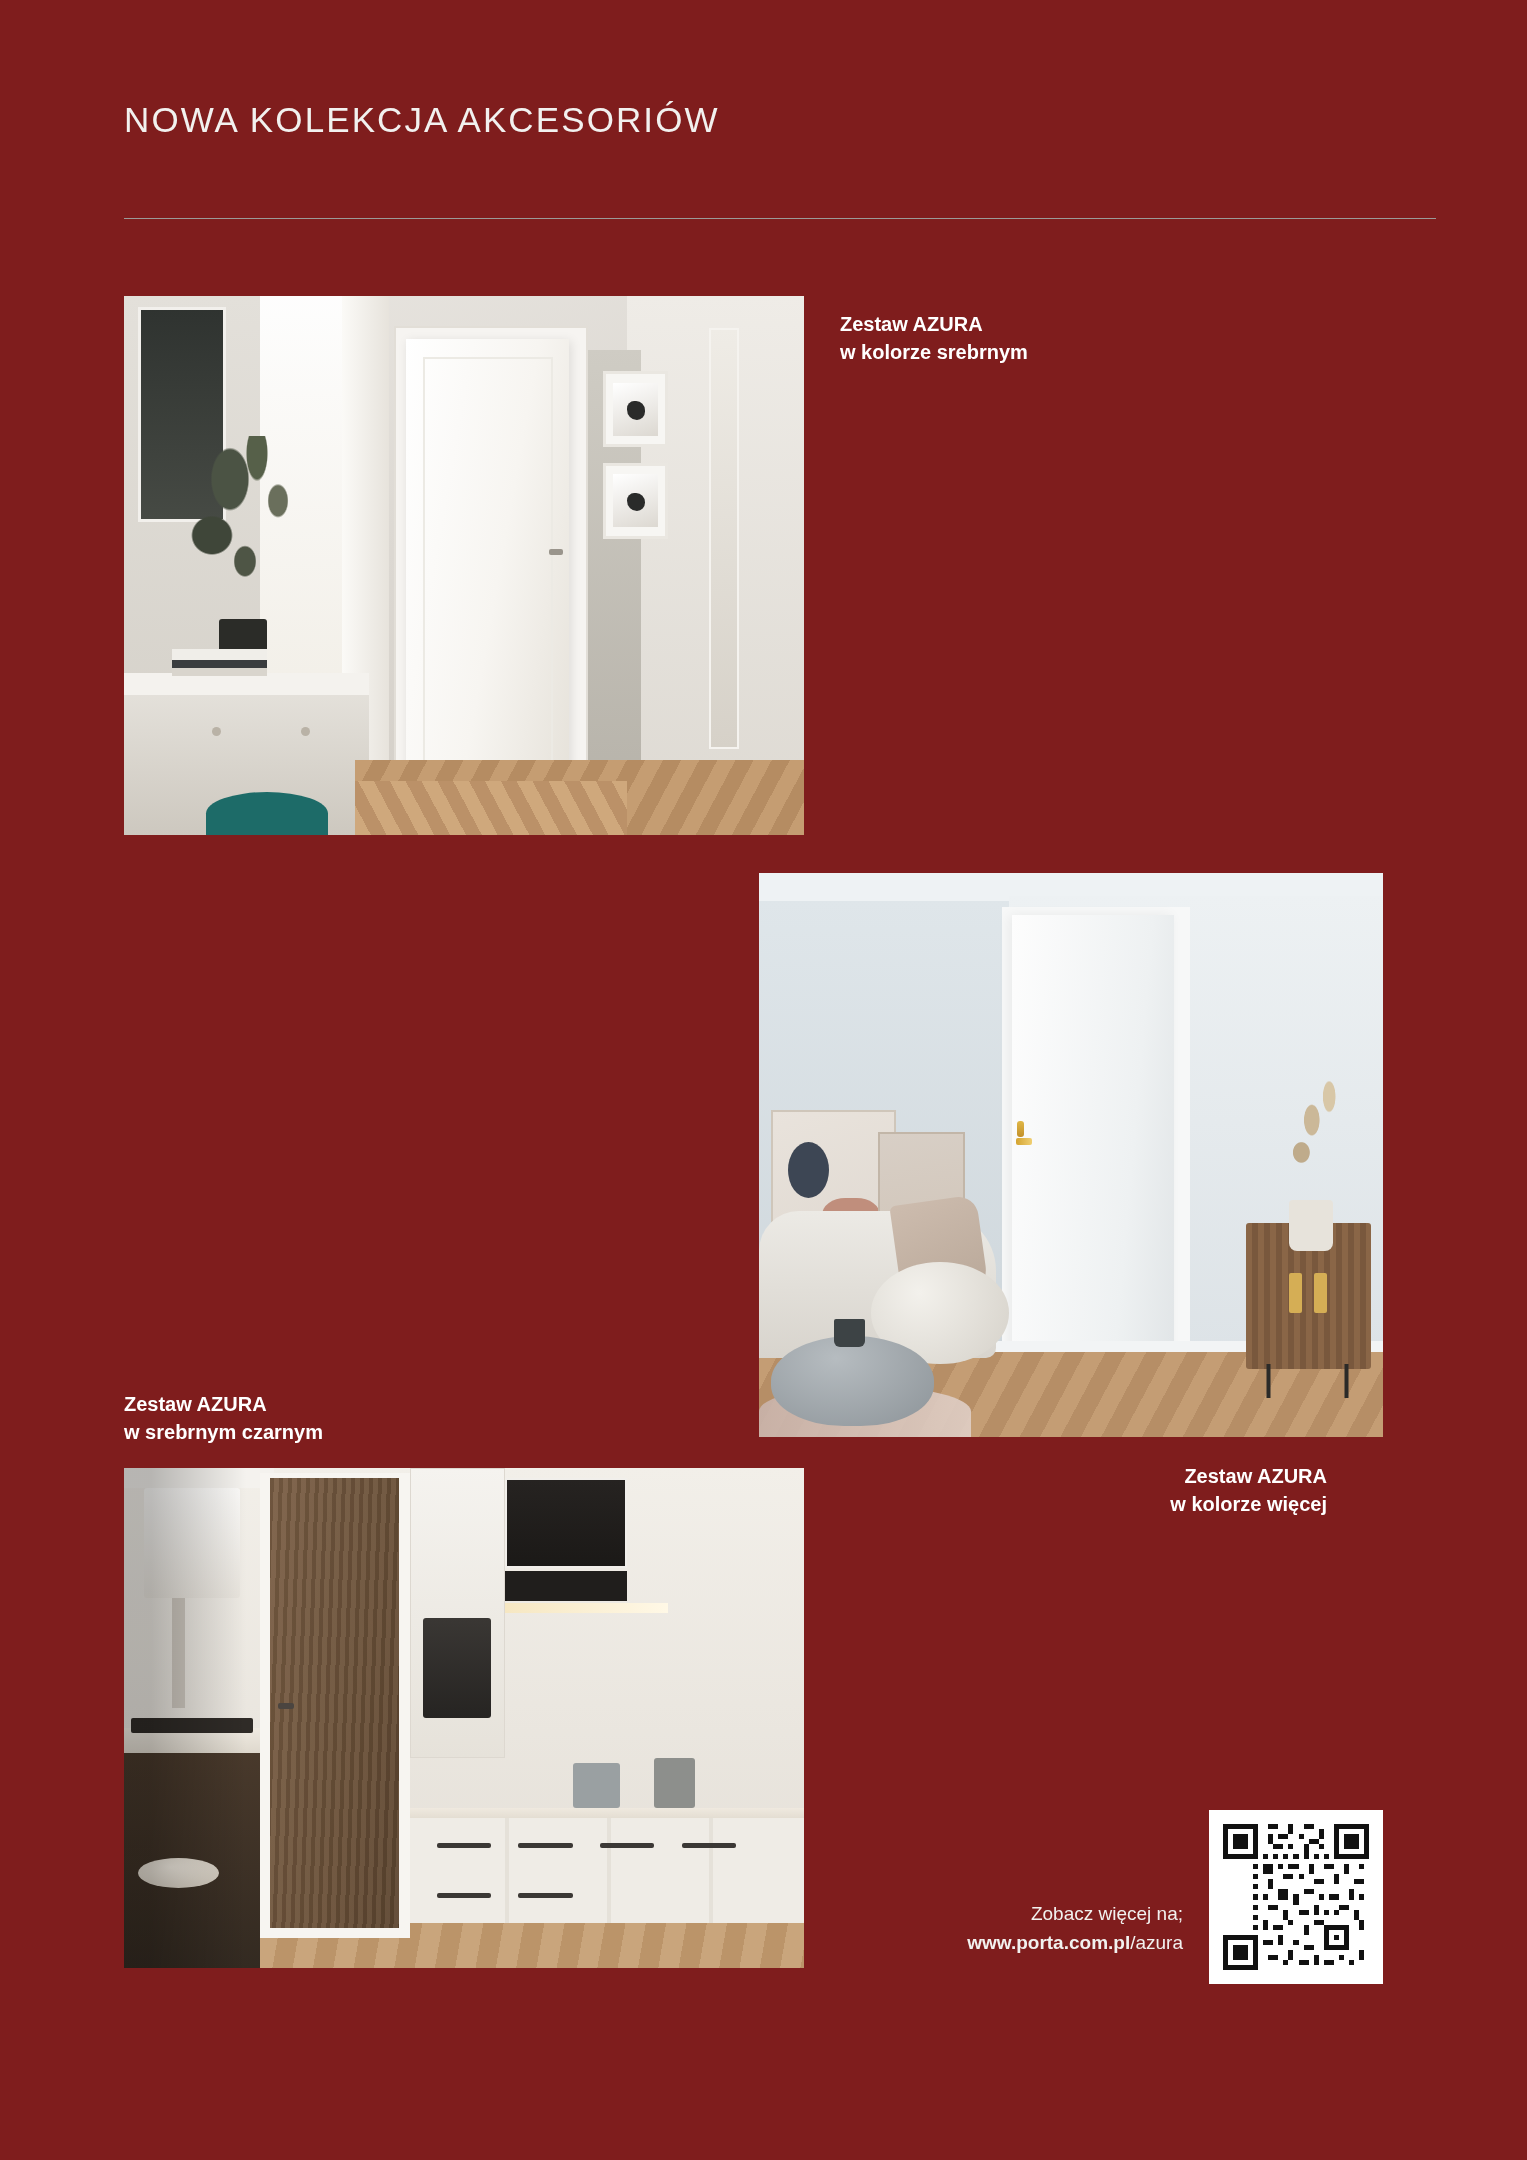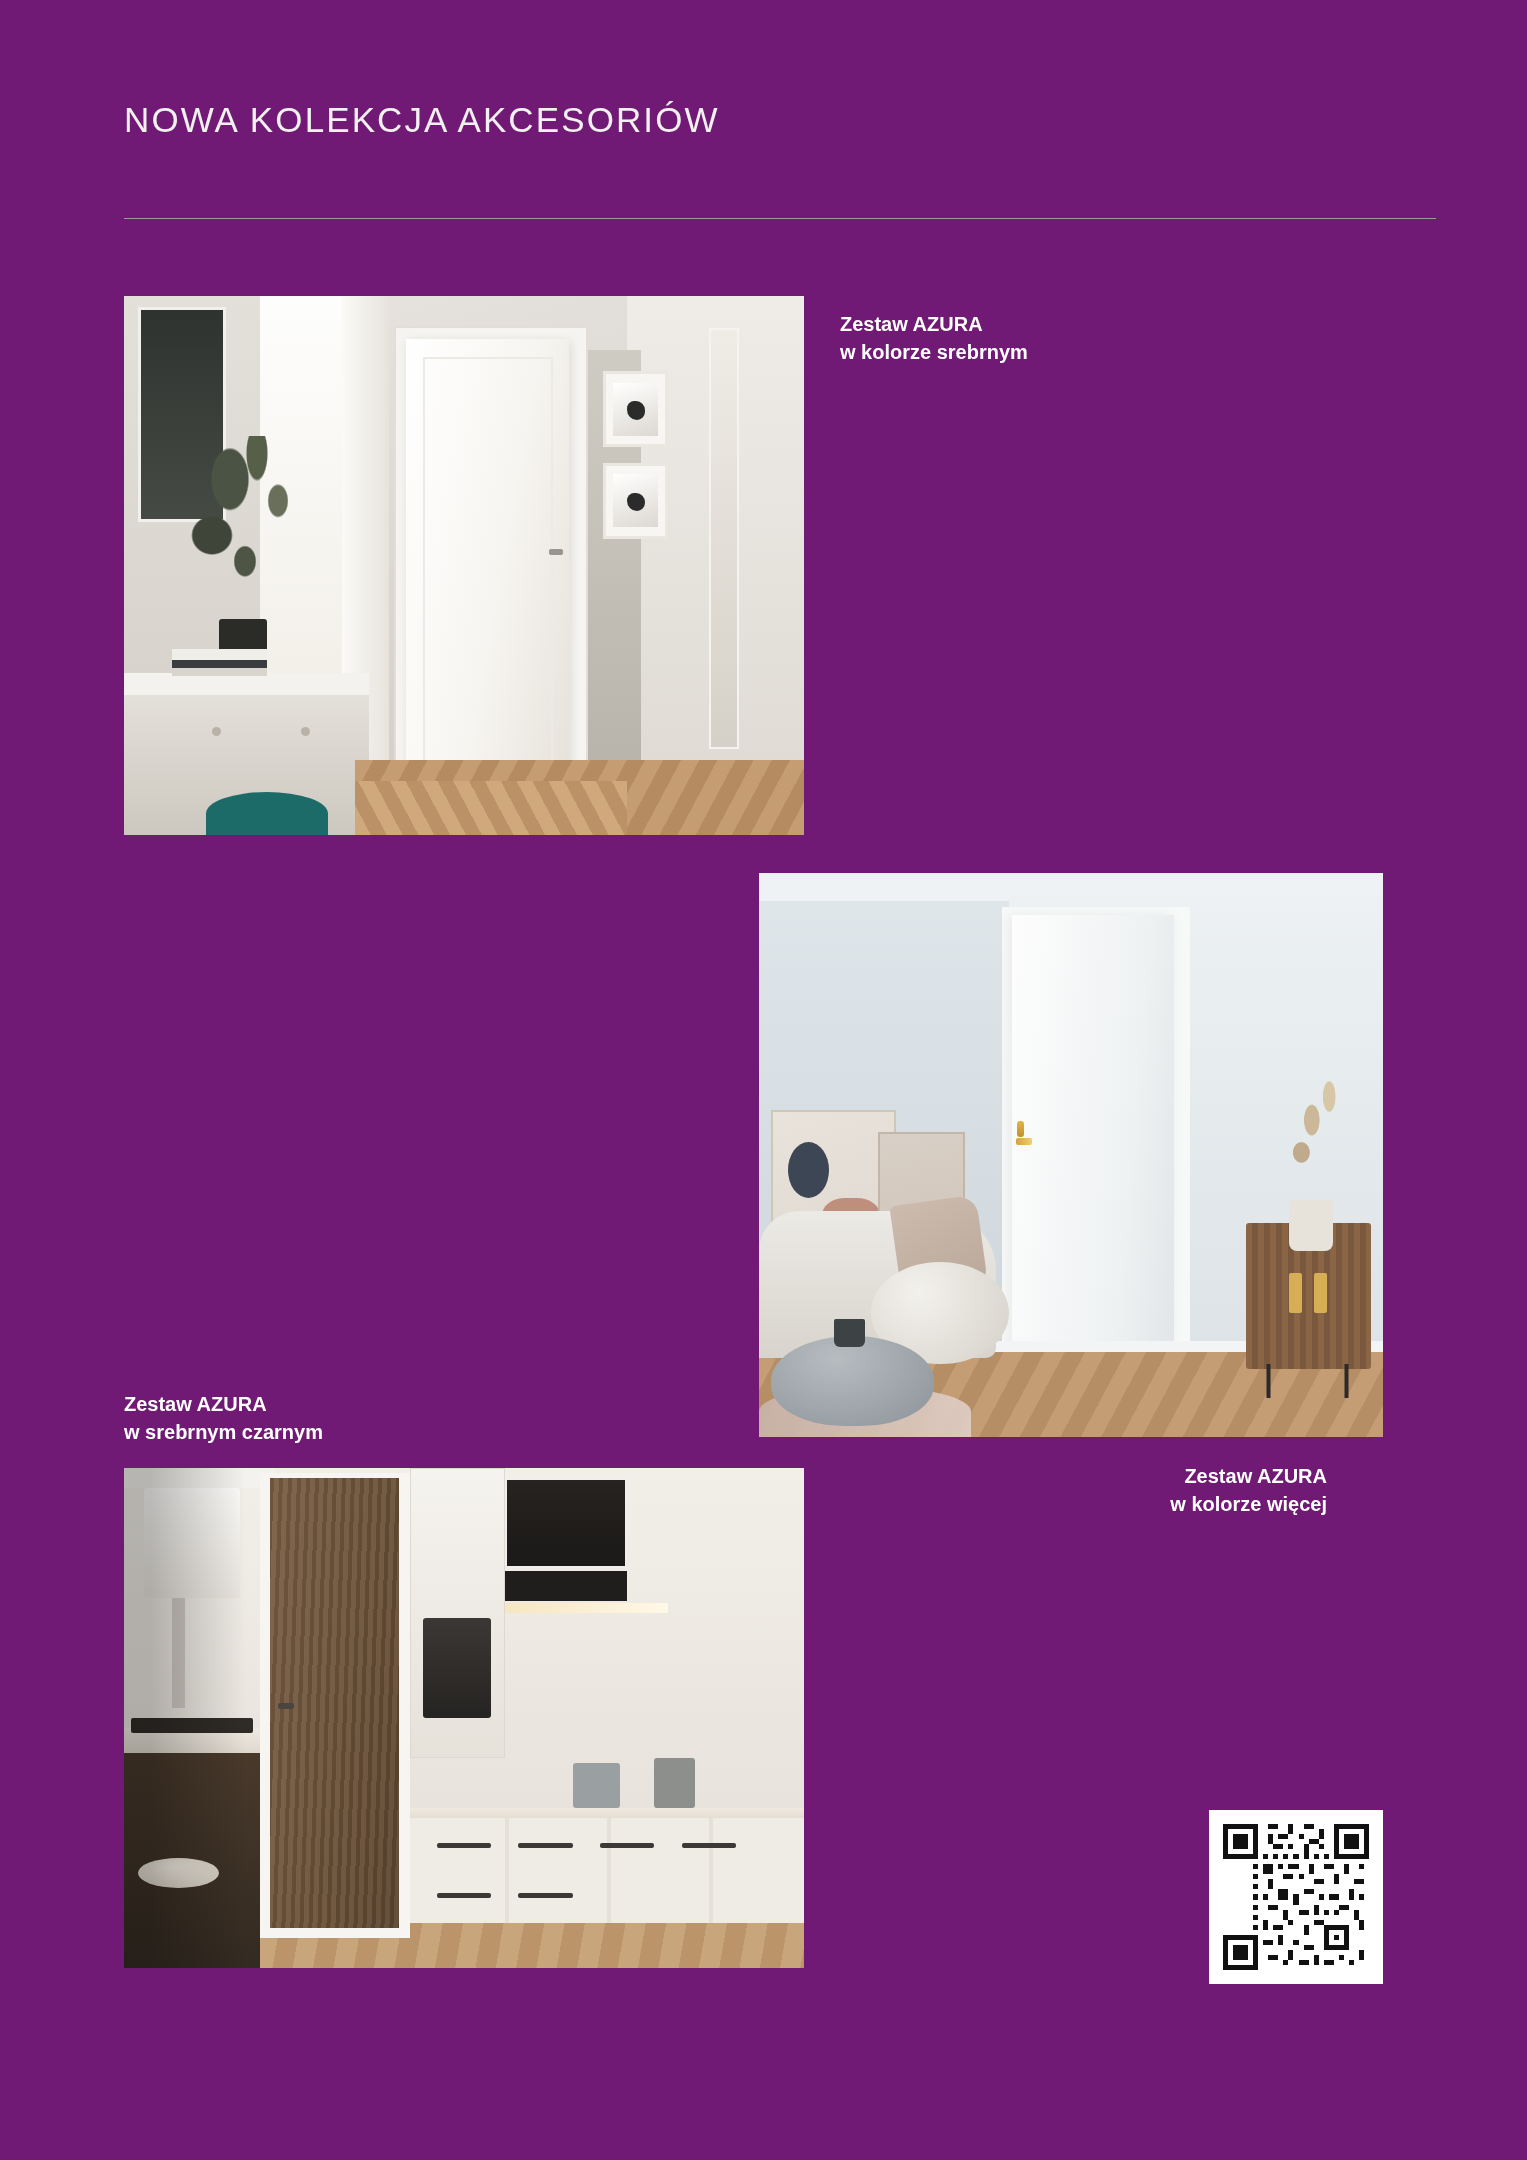--- a/index.html
+++ b/index.html
@@ -10,21 +10,21 @@
     height: 2160px;
     background: #262626;
     font-family: "Liberation Sans", sans-serif;
     overflow: hidden;
   }
 
   .page {
     position: relative;
     width: 1527px;
     height: 2160px;
-    background: #701a75;
+    background: #7f1d1d;
   }
 
   
   .page-title {
     position: absolute;
     left: 124px;
     top: 100px;
     font-family: "Liberation Sans", sans-serif;
     font-size: 35px;
     letter-spacing: 2.1px;
@@ -426,14 +426,18 @@
         <rect x="18" y="26" width="1" height="2"></rect>
           <rect x="20" y="27" width="2" height="1"></rect>
         <rect x="23" y="26" width="1" height="1"></rect>
           <rect x="25" y="27" width="1" height="1"></rect>
         <rect x="27" y="25" width="1" height="2"></rect>
           <rect x="22" y="17" width="1" height="1"></rect>
       </g>
     </svg>
   </div>
 
+  <div class="footer-text">
+    <div>Zobacz więcej na;</div>
+    <div class="line2"><b>www.porta.com.pl</b><span>/azura</span></div>
+  </div>
 
 </div>
 
 </body></html>

